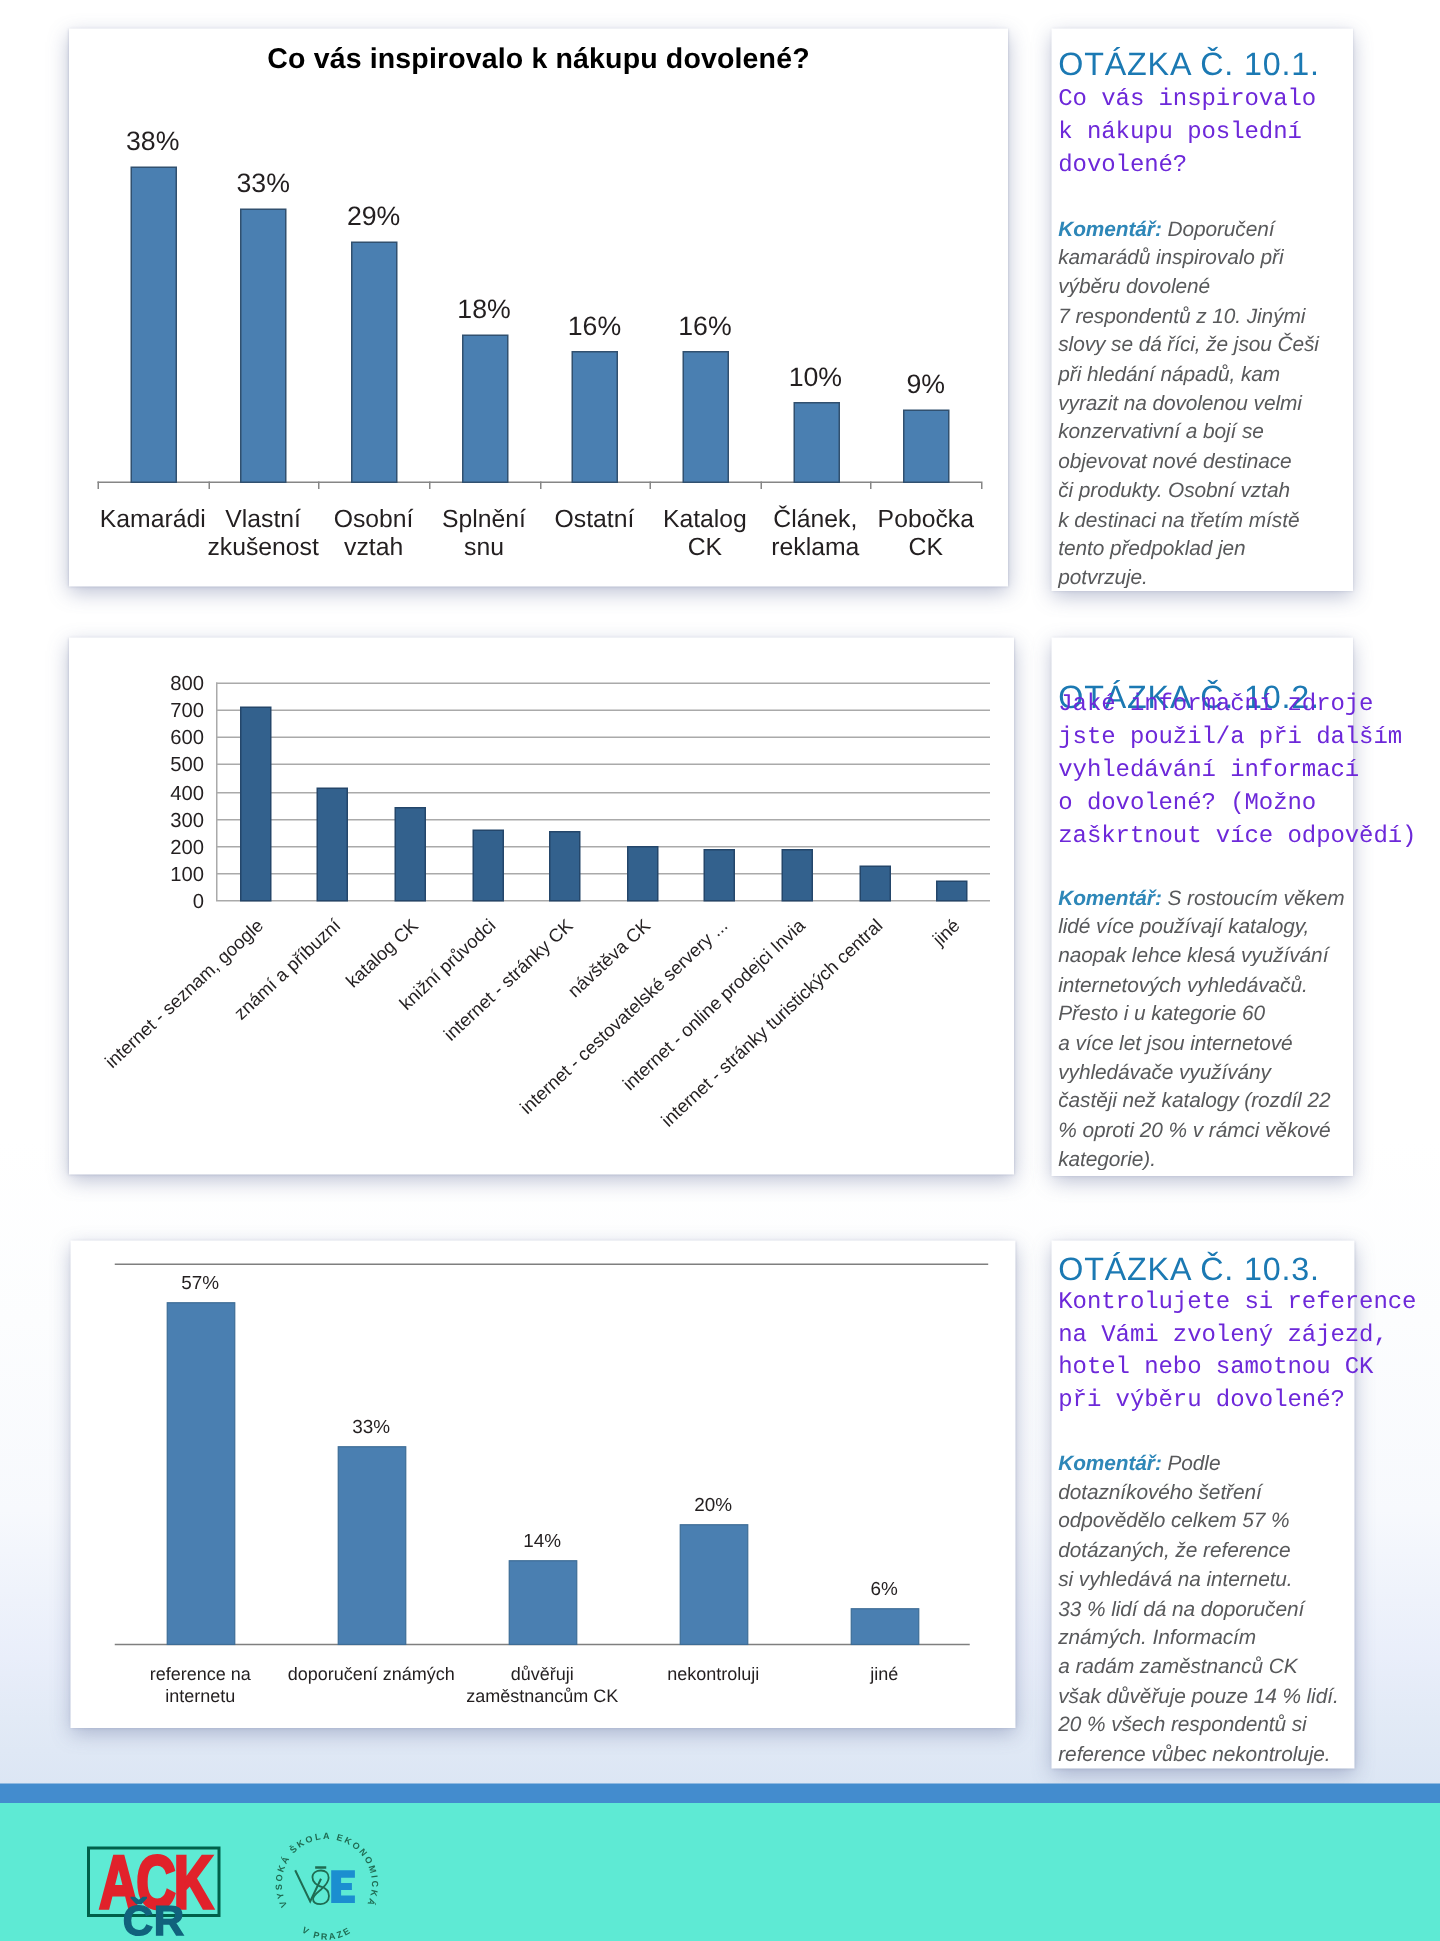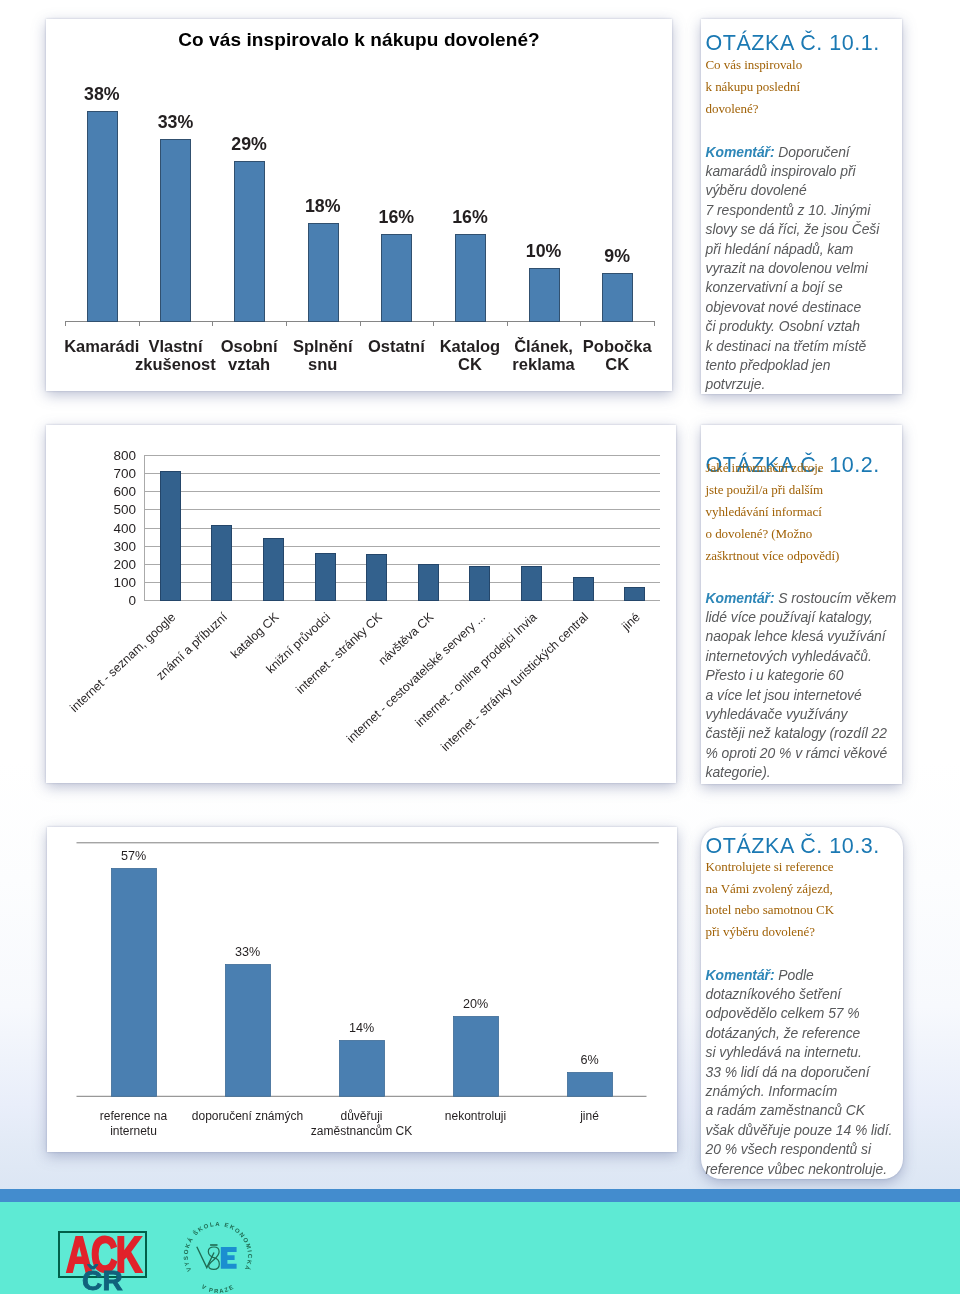--- a/index.html
+++ b/index.html
@@ -18,35 +18,35 @@
   .panel{position:absolute;background:#ffffff;
          box-shadow:0 4px 13px rgba(92,105,150,.42), 0 0 2px rgba(92,105,150,.35);}
   #chart1-panel{left:46px;top:19px;width:626px;height:372px;}
   #chart2-panel{left:46px;top:425px;width:630px;height:358px;}
   #chart3-panel{left:46.5px;top:827px;width:630px;height:325px;}
 
   .qbox{position:absolute;background:#ffffff;
         box-shadow:0 4px 13px rgba(92,105,150,.42), 0 0 2px rgba(92,105,150,.35);}
   #q1{left:701px;top:19px;width:201px;height:375px;}
   #q2{left:701px;top:425px;width:201px;height:359px;}
-  #q3{left:701px;top:827px;width:202px;height:352px;border-radius:20px;}
+  #q3{left:701px;top:827px;width:202px;height:352px;}
 
   
   .c1-title{position:absolute;left:0;right:0;top:10px;text-align:center;
             font-family:"Liberation Sans",sans-serif;font-weight:bold;font-size:19px;
             color:#000000;letter-spacing:.1px;}
-  .c1-plot{position:absolute;left:0;top:0;width:534px;height:372px;font-weight:bold;}
+  .c1-plot{position:absolute;left:0;top:0;width:534px;height:372px;}
 
   .svgchart{position:absolute;left:0;top:0;}
 
   
   .q-head{position:absolute;font-family:"Liberation Sans",sans-serif;
           font-size:21.5px;color:#1b79b3;white-space:nowrap;letter-spacing:.55px;}
-  .q-line{position:absolute;font-family:Liberation Serif, serif;
-          font-size:13px;color:#a16207;white-space:nowrap;letter-spacing:-.05px;}
+  .q-line{position:absolute;font-family:Liberation Mono, monospace;
+          font-size:16px;color:#6d28d9;white-space:nowrap;letter-spacing:-.05px;}
   .k-line{position:absolute;font-family:"Liberation Sans",sans-serif;font-style:italic;
           font-size:13.9px;color:#58595b;white-space:nowrap;letter-spacing:-.05px;}
   .k-label{color:#2e87b8;font-style:italic;font-weight:bold;}
 
   
   #footer-band{position:absolute;left:0;top:1189px;width:960px;height:13px;background:#438cce;}
   #footer{position:absolute;left:0;top:1202px;width:960px;height:92px;background:#5eead4;}
   #ack-logo{position:absolute;left:58px;top:29px;width:100px;height:63px;}
   .ack-frame{position:absolute;left:0;top:0;width:89px;height:47px;border:2px solid #00604a;box-sizing:border-box;}
   .ack-main{position:absolute;left:-4.5px;top:-1px;width:89px;text-align:center;

